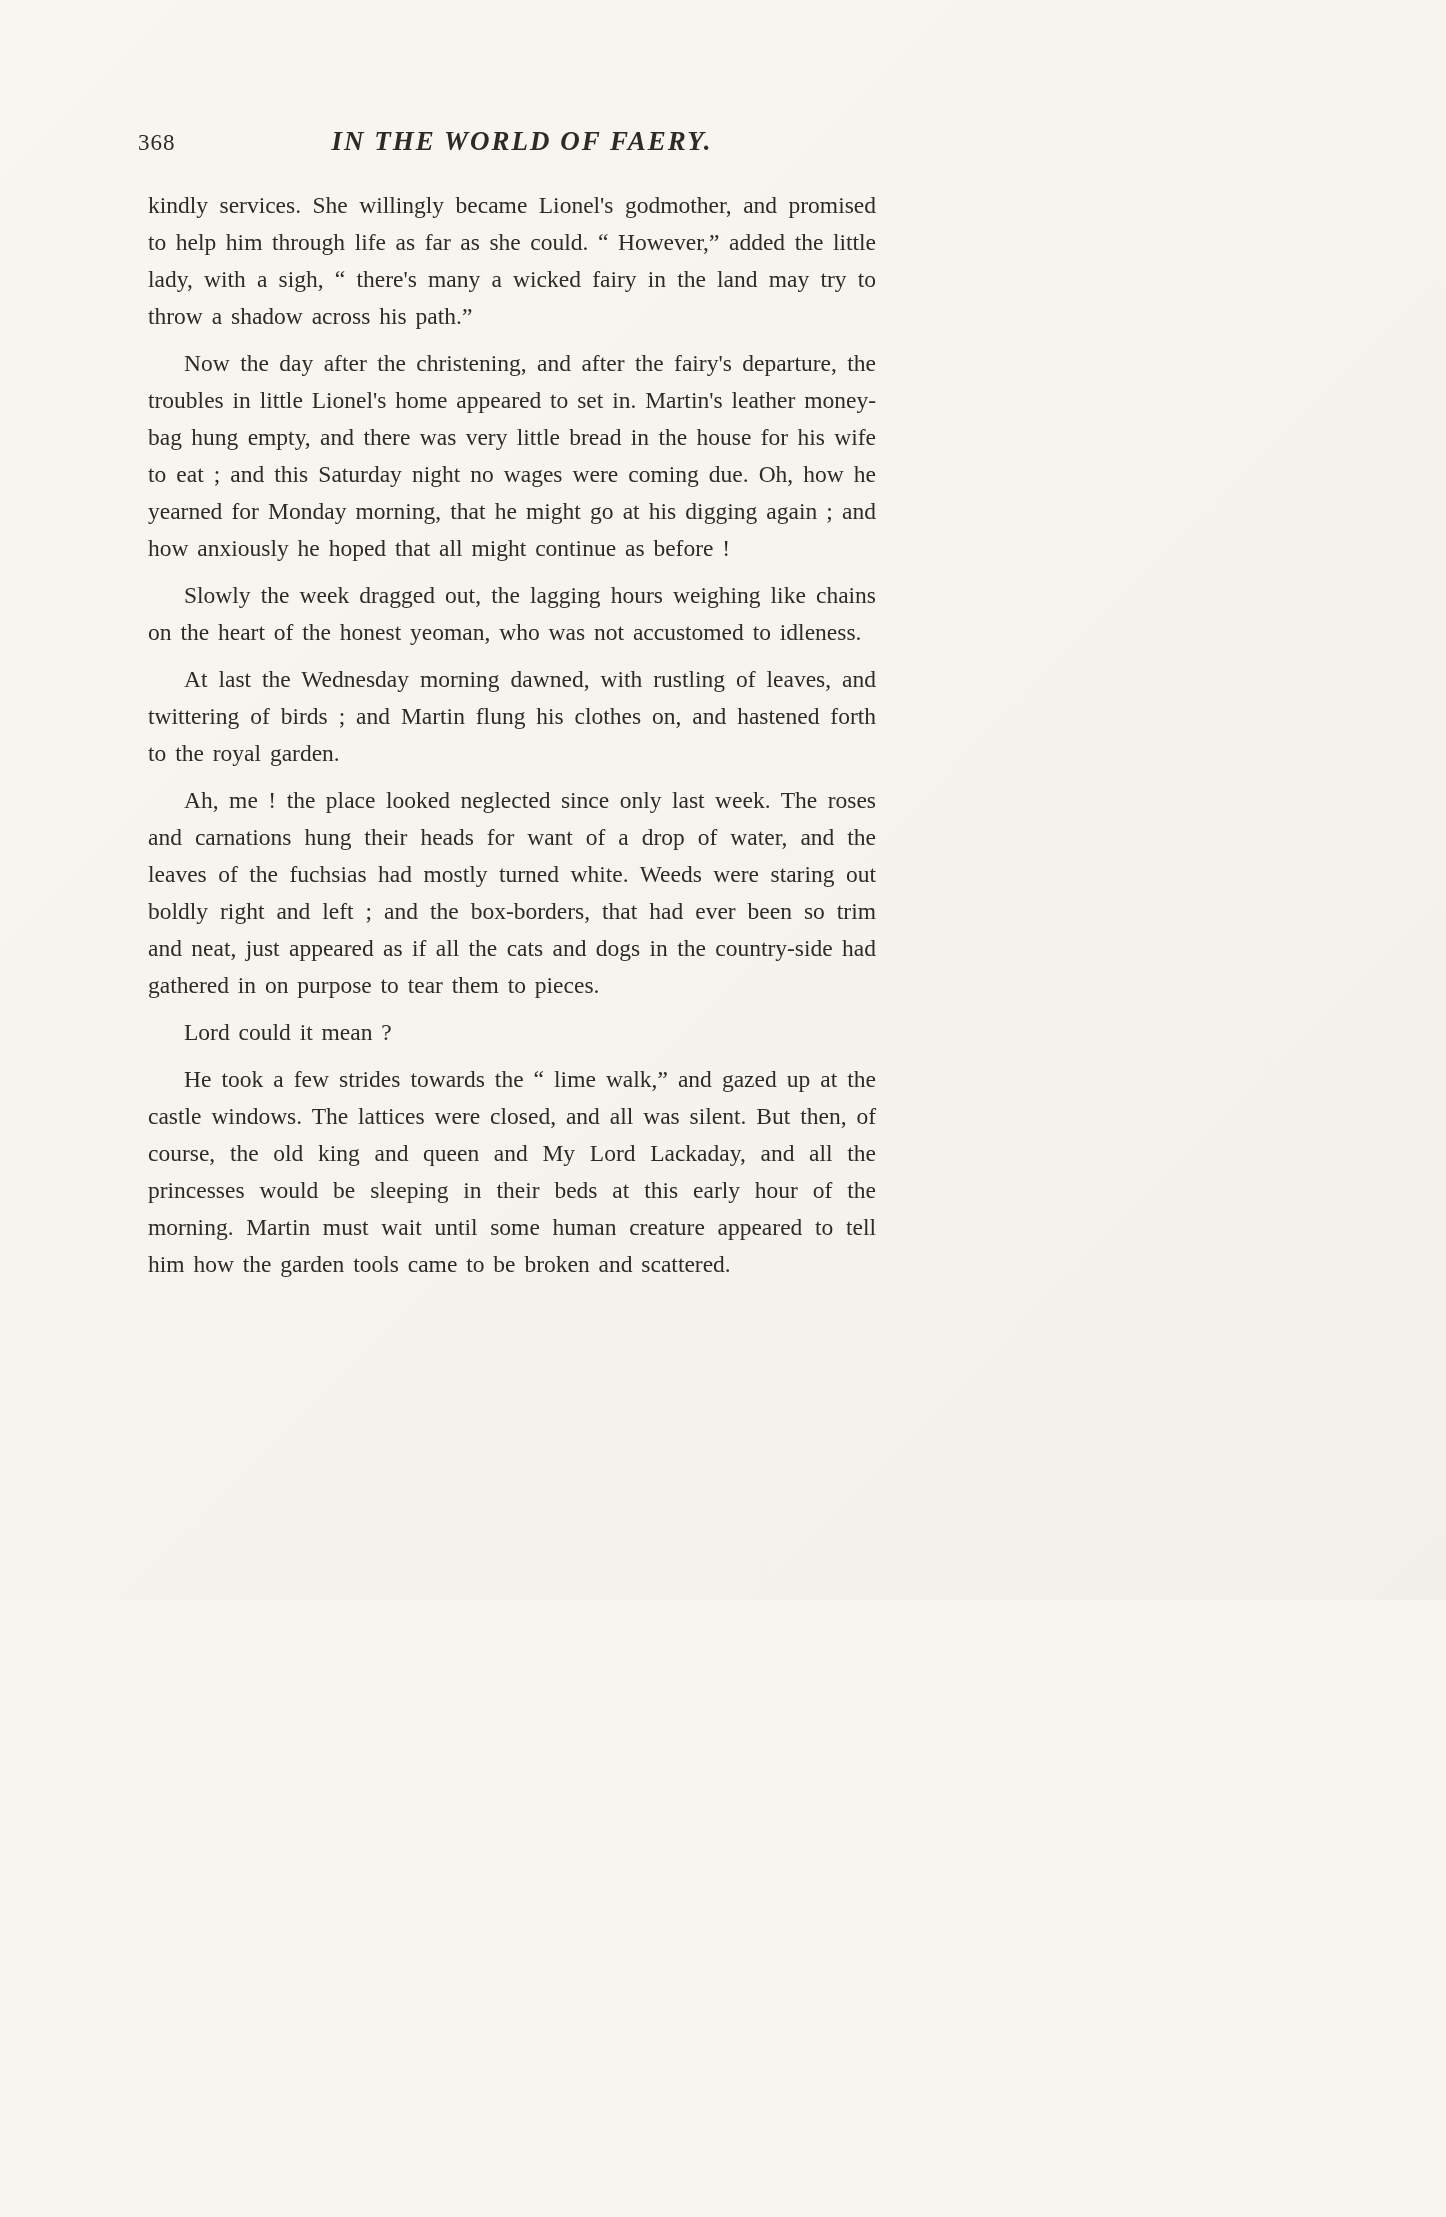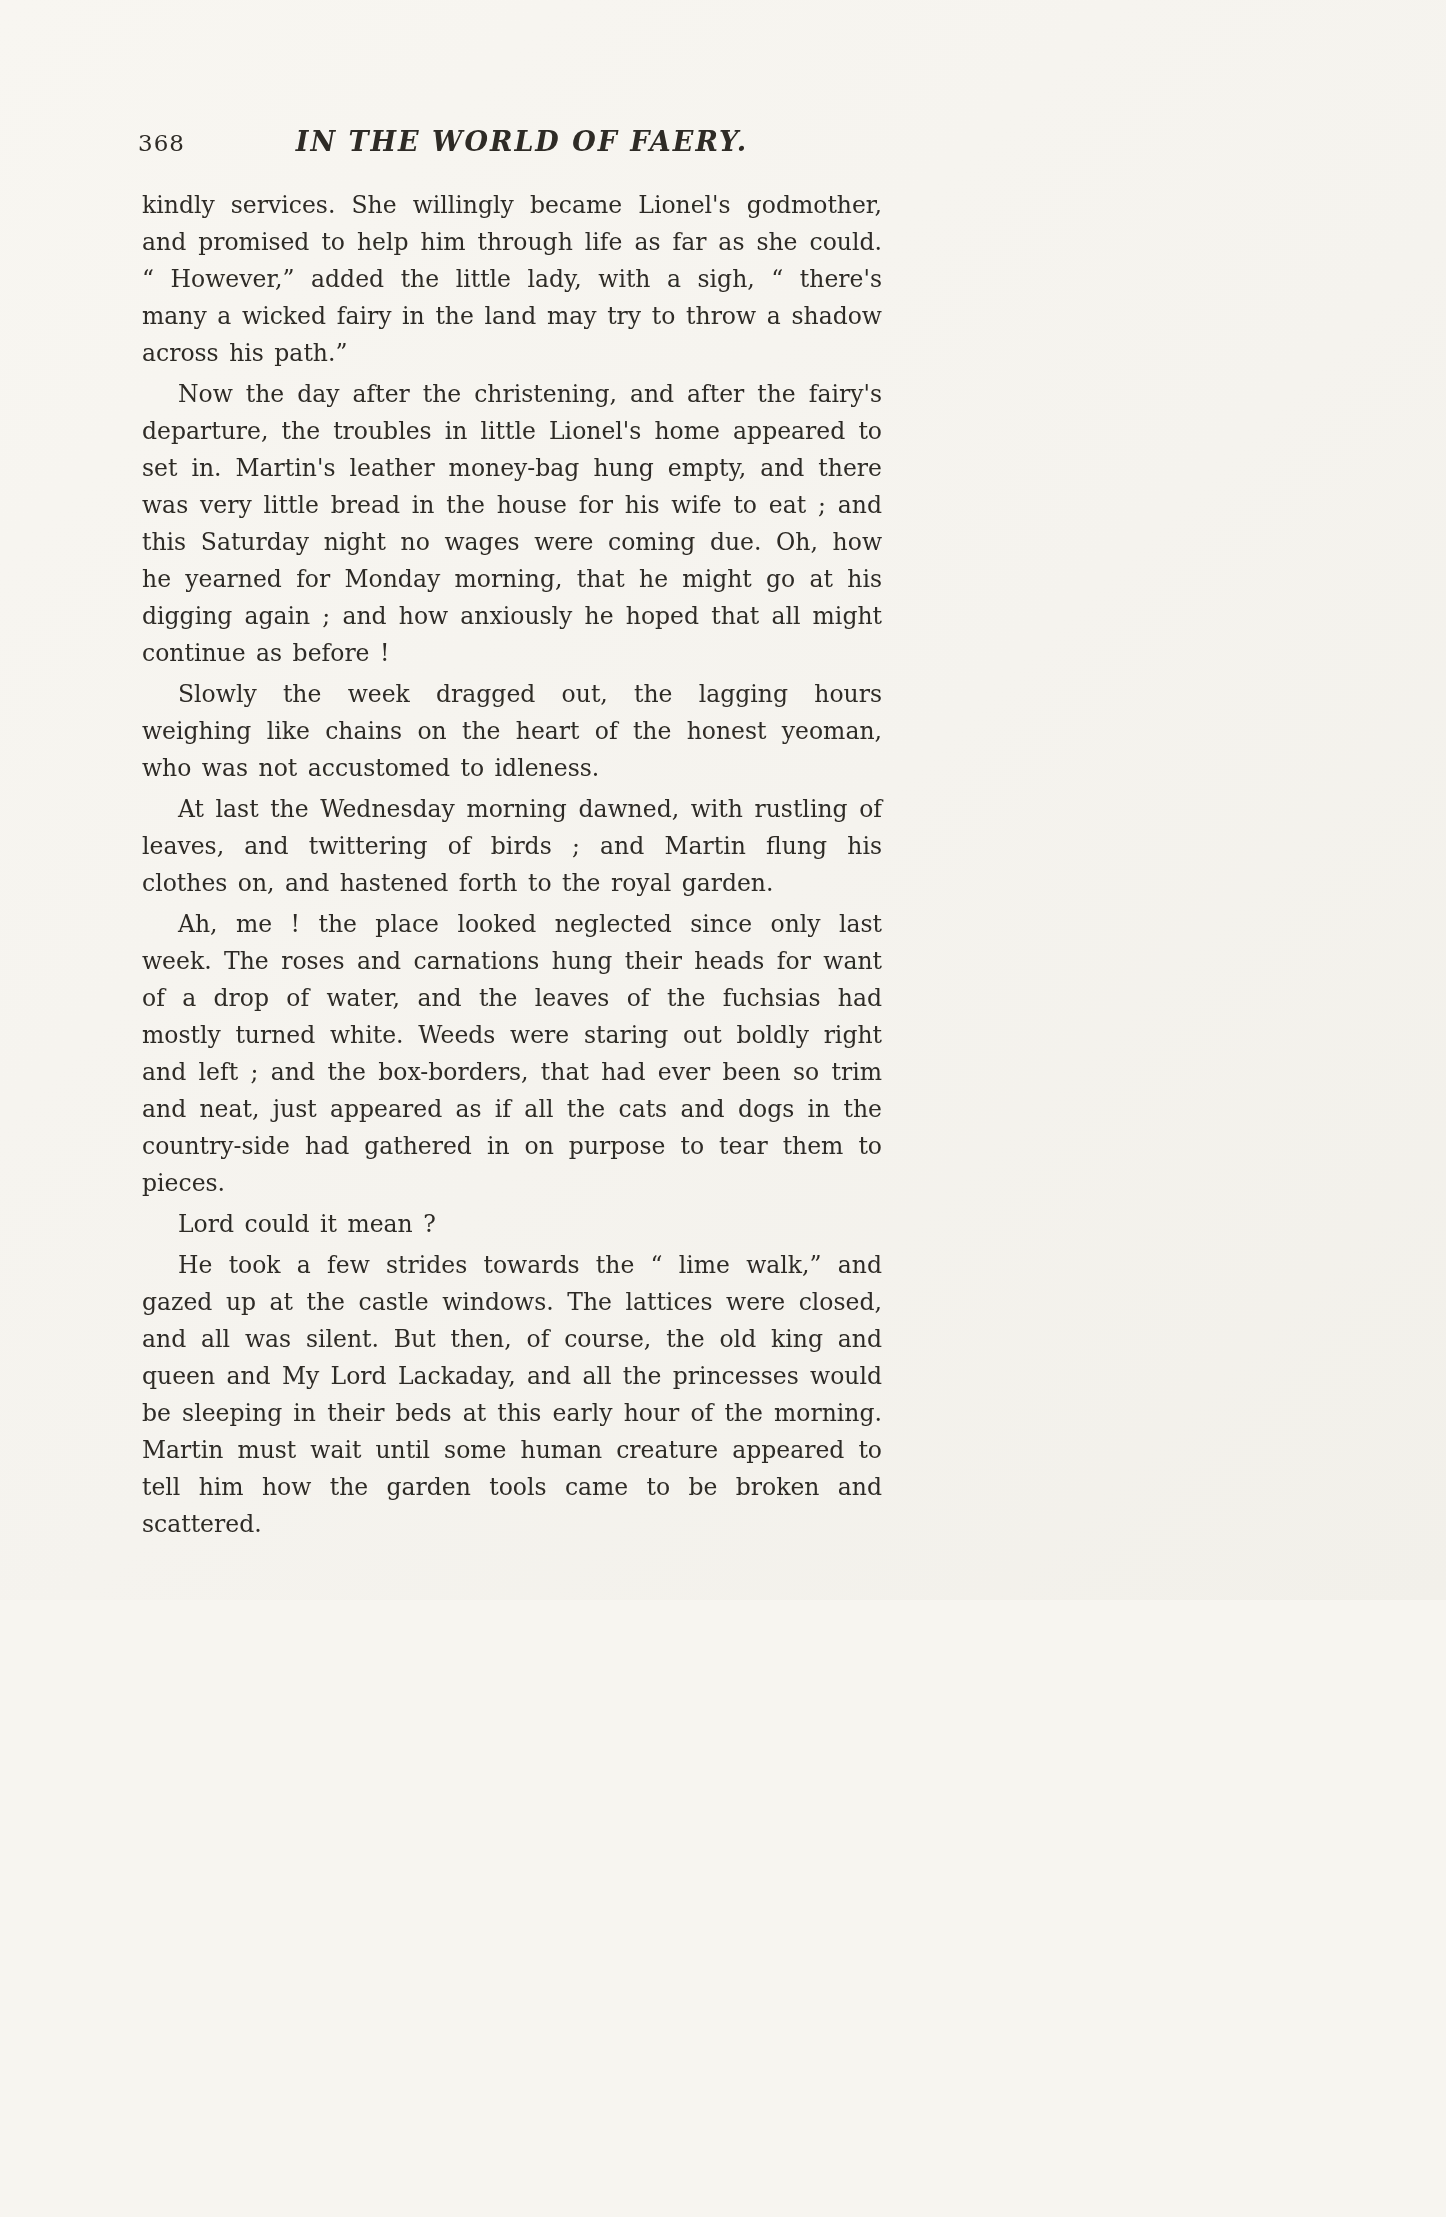--- a/index.html
+++ b/index.html
@@ -15,20 +15,21 @@
     color: #2e2b26;
     overflow: hidden;
   }
   .scan-page {
     position: absolute;
     left: 0;
     top: 0;
     width: 1446px;
     height: 1600px;
     background: linear-gradient(135deg, #f8f6f1 0%, #f5f3ee 55%, #f2f0ea 100%);
+    font-family: Liberation Serif, serif;
   }
   .text-block {
     position: absolute;
     left: 138px;
     top: 126px;
     width: 748px;
   }
   .page-header {
     display: flex;
     align-items: baseline;
@@ -42,21 +43,21 @@
   .running-title {
     flex: 1;
     text-align: center;
     font-style: italic;
     font-weight: bold;
     font-size: 27px;
     letter-spacing: 2px;
     padding-right: 70px;
   }
   .body-text p {
-    margin: 4px;
+    margin: 10px;
     font-size: 23.5px;
     line-height: 37px;
     text-align: justify;
     text-indent: 36px;
     word-spacing: 3px;
   }
   .body-text p.no-indent {
     text-indent: 0;
   }
 </style>

